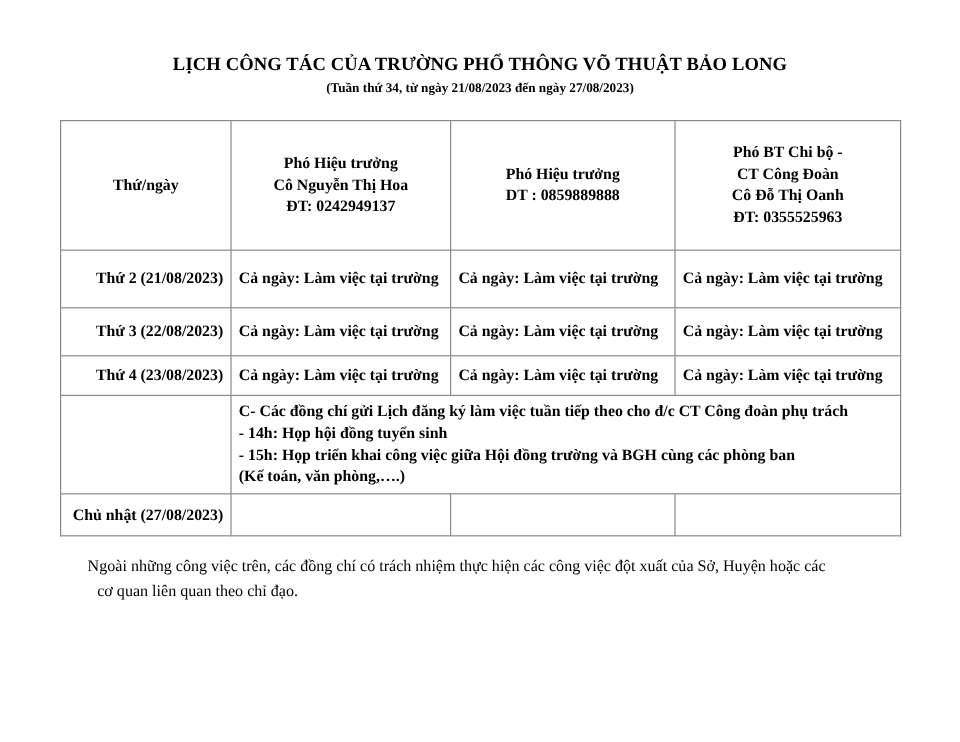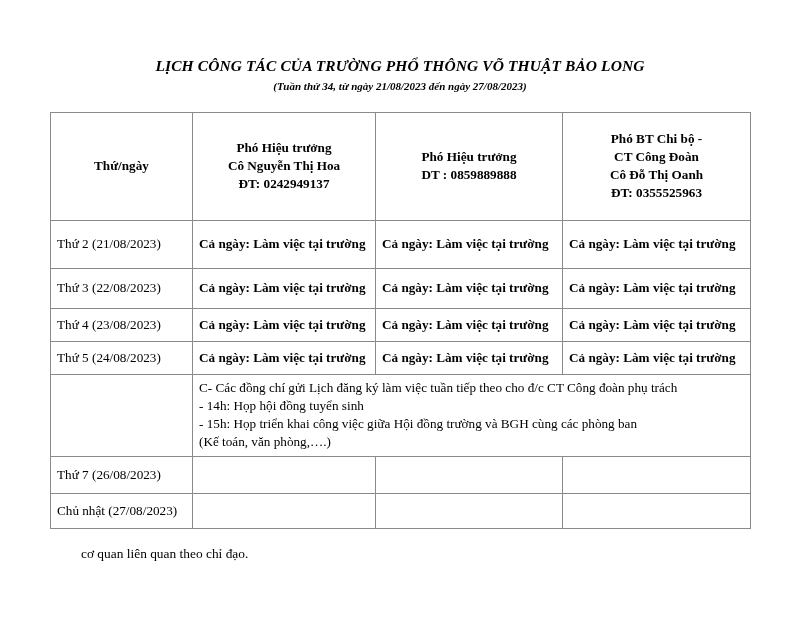--- a/index.html
+++ b/index.html
@@ -18,22 +18,21 @@
   .page {
     position: relative;
     width: 800px;
     height: 618px;
     box-sizing: border-box;
     padding: 0;
     overflow: hidden;
   }
   .title-block {
     text-align: center;
-    padding-top: 56px;
-    font-style: italic;
+    padding-top: 44px;
   }
   .doc-title {
     font-size: 15.5px;
     font-weight: bold;
     letter-spacing: 0.1px;
     line-height: 1.35;
     margin: 0;
   }
   .doc-subtitle {
     font-size: 11px;
@@ -66,41 +65,41 @@
   .hdr-cell {
     text-align: center;
     font-weight: bold;
     font-size: 13.4px;
     height: 99px;
     line-height: 1.42;
   }
   .hdr-cell .ln { display: block; white-space: nowrap; }
 
   .day-cell {
-    text-align: left;
-    font-weight: normal;
+    text-align: right;
+    font-weight: bold;
     font-size: 13.2px;
     white-space: nowrap;
   }
   .task-cell {
     text-align: left;
     font-weight: bold;
     white-space: nowrap;
   }
   .note-cell {
     text-align: left;
     padding: 5px 8px 6px 8px;
     line-height: 1.48;
     font-size: 13.2px;
   }
   .note-cell .ln { display: block; white-space: nowrap; }
   .r-tall    { height: 48px; }
   .r-med     { height: 40px; }
   .r-short   { height: 33px; }
-  .r-note    { height: 72px; }
+  .r-note    { height: 72px; font-weight: bold; }
   .r-fri     { height: 43px; }
   .r-sat     { height: 37px; }
   .r-sun     { height: 35px; }
   .empty-cell { }
 
   .footer-note {
     width: 690px;
     margin: 14px auto 0 auto;
     padding-left: 18px;
     box-sizing: border-box;
@@ -166,53 +165,42 @@
           <td class="task-cell">Cả ngày: Làm việc tại trường</td>
         </tr>
 
         <tr class="r-short">
           <td class="day-cell">Thứ 4 (23/08/2023)</td>
           <td class="task-cell">Cả ngày: Làm việc tại trường</td>
           <td class="task-cell">Cả ngày: Làm việc tại trường</td>
           <td class="task-cell">Cả ngày: Làm việc tại trường</td>
         </tr>
 
-        <tr class="r-short">
-          <td class="day-cell">Thứ 5 (24/08/2023)</td>
-          <td class="task-cell">Cả ngày: Làm việc tại trường</td>
-          <td class="task-cell">Cả ngày: Làm việc tại trường</td>
-          <td class="task-cell">Cả ngày: Làm việc tại trường</td>
-        </tr>
 
         <tr class="r-note">
           <td class="empty-cell"></td>
           <td class="note-cell" colspan="3">
             <span class="ln">C- Các đồng chí  gửi Lịch đăng ký làm việc tuần tiếp theo cho đ/c CT Công đoàn phụ trách</span>
             <span class="ln">- 14h: Họp hội đồng tuyển sinh</span>
             <span class="ln">- 15h: Họp triển khai công việc giữa Hội đồng trường và BGH cùng các phòng ban</span>
             <span class="ln">(Kế toán, văn phòng,….)</span>
           </td>
         </tr>
 
 
-        <tr class="r-sat">
-          <td class="day-cell">Thứ 7 (26/08/2023)</td>
-          <td class="task-cell"></td>
-          <td class="task-cell"></td>
-          <td class="task-cell"></td>
-        </tr>
 
         <tr class="r-sun">
           <td class="day-cell">Chủ nhật (27/08/2023)</td>
           <td class="task-cell"></td>
           <td class="task-cell"></td>
           <td class="task-cell"></td>
         </tr>
 
       </tbody>
     </table>
   </div>
 
   <div class="footer-note">
+    <span class="ln l1">Ngoài những công việc trên, các đồng chí có trách nhiệm thực hiện các công việc đột xuất của Sở, Huyện hoặc các</span>
     <span class="ln l2">cơ quan liên quan theo chỉ đạo.</span>
   </div>
 
 </div>
 
 </body></html>

